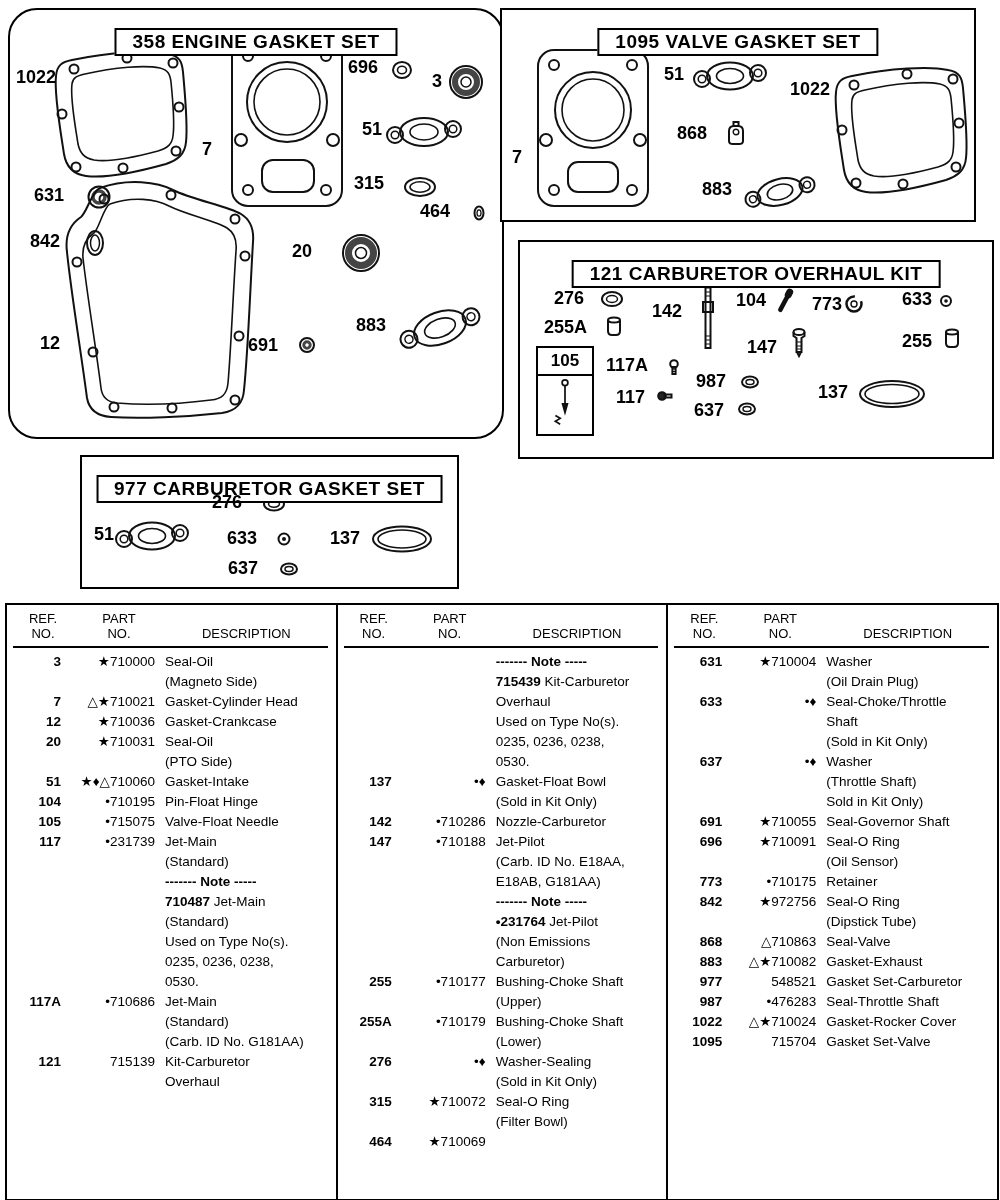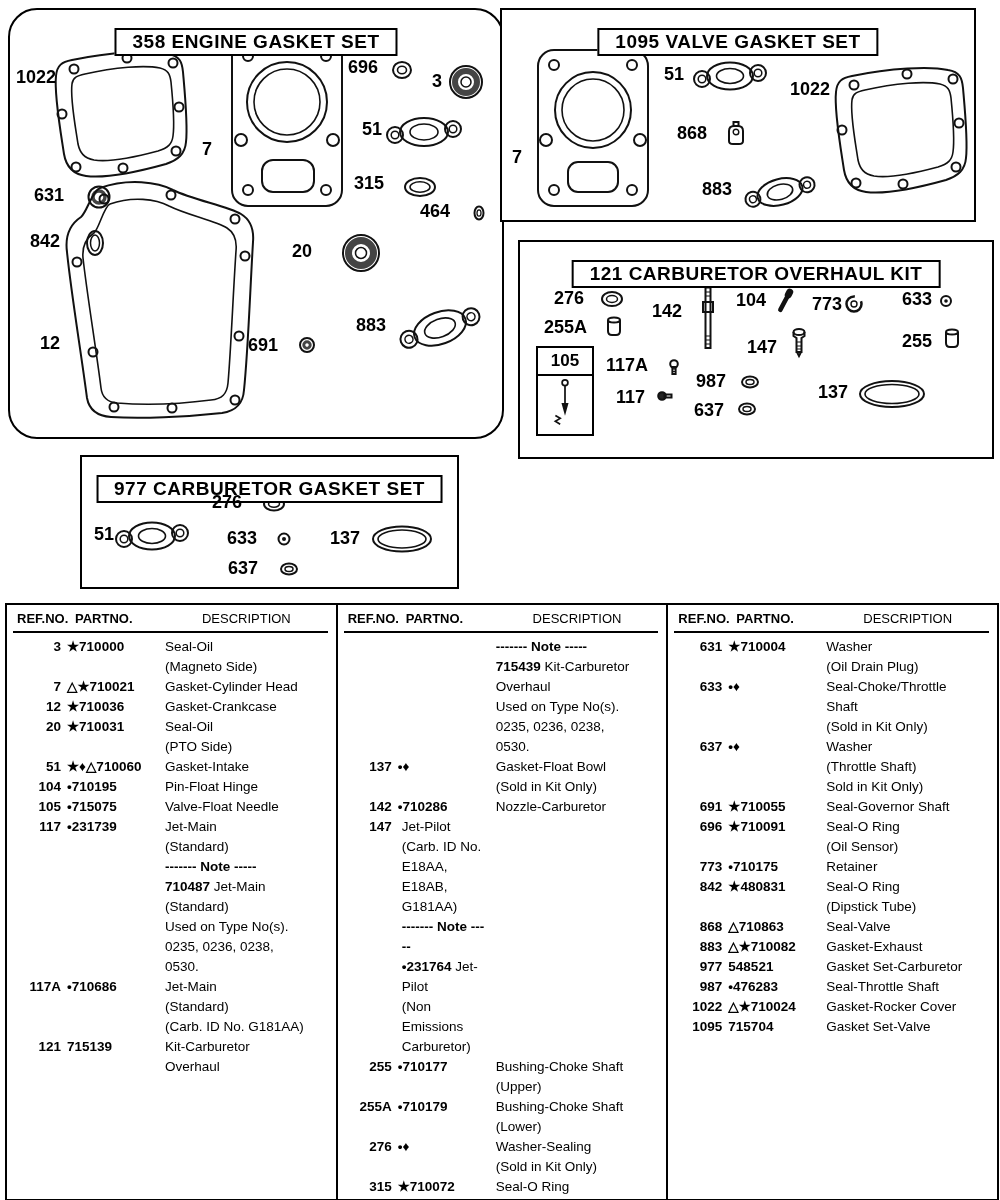--- a/index.html
+++ b/index.html
@@ -16,25 +16,25 @@
                padding:3px 0;border-bottom:2px solid #000;}
   .box105 svg{display:block;width:100%;height:52px;}
   
   .parts-table{position:absolute;left:5px;top:603px;width:990px;height:594px;
                border:2px solid #000;display:flex;background:#fff;}
   .tcol{flex:1;border-right:2px solid #000;padding-top:4px;overflow:hidden;}
   .tcol:last-child{border-right:none;}
   .thead{display:grid;grid-template-columns:52px 88px 1fr;column-gap:6px;
          font-size:13px;line-height:15px;align-items:end;text-align:center;
          padding:2px 4px 5px 4px;border-bottom:2px solid #000;margin:0 8px 4px 6px;}
-  .h2l{display:flex;flex-direction:row;font-weight:bold;}
+  .h2l{display:flex;flex-direction:column;}
   .trow{display:grid;grid-template-columns:52px 88px 1fr;column-gap:6px;
         font-size:13.5px;line-height:20px;padding-left:2px;}
   .ref{text-align:right;font-weight:bold;white-space:nowrap;}
-  .part{text-align:left;font-weight:bold;white-space:nowrap;}
+  .part{text-align:right;font-weight:normal;white-space:nowrap;}
   .desc{padding-left:4px;}
   .desc .b{font-weight:bold;}
 </style>
 </head>
 <body>
 
 <div id="page">
 
   <section class="panel" style="left:8px;top:8px;width:492px;height:427px;border-radius:29px;">
     <svg class="art" viewBox="0 0 492 427">
@@ -463,20 +463,21 @@
           </div>
           <div class="trow">
             <span class="ref">142</span>
             <span class="part">•710286</span>
             <span class="desc">
               <div><span>Nozzle-Carburetor</span></div>
             </span>
           </div>
           <div class="trow">
             <span class="ref">147</span>
+            <span class="part">•710188</span>
             <span class="desc">
               <div><span>Jet-Pilot</span></div>
               <div><span>(Carb. ID No. E18AA,</span></div>
               <div><span>E18AB, G181AA)</span></div>
               <div><span class="b">------- Note -----</span></div>
               <div><span class="b">•231764</span><span> Jet-Pilot</span></div>
               <div><span>(Non Emissions</span></div>
               <div><span>Carburetor)</span></div>
             </span>
           </div>
@@ -574,21 +575,21 @@
           </div>
           <div class="trow">
             <span class="ref">773</span>
             <span class="part">•710175</span>
             <span class="desc">
               <div><span>Retainer</span></div>
             </span>
           </div>
           <div class="trow">
             <span class="ref">842</span>
-            <span class="part">★480831</span>
+            <span class="part">★972756</span>
             <span class="desc">
               <div><span>Seal-O Ring</span></div>
               <div><span>(Dipstick Tube)</span></div>
             </span>
           </div>
           <div class="trow">
             <span class="ref">868</span>
             <span class="part">△710863</span>
             <span class="desc">
               <div><span>Seal-Valve</span></div>

